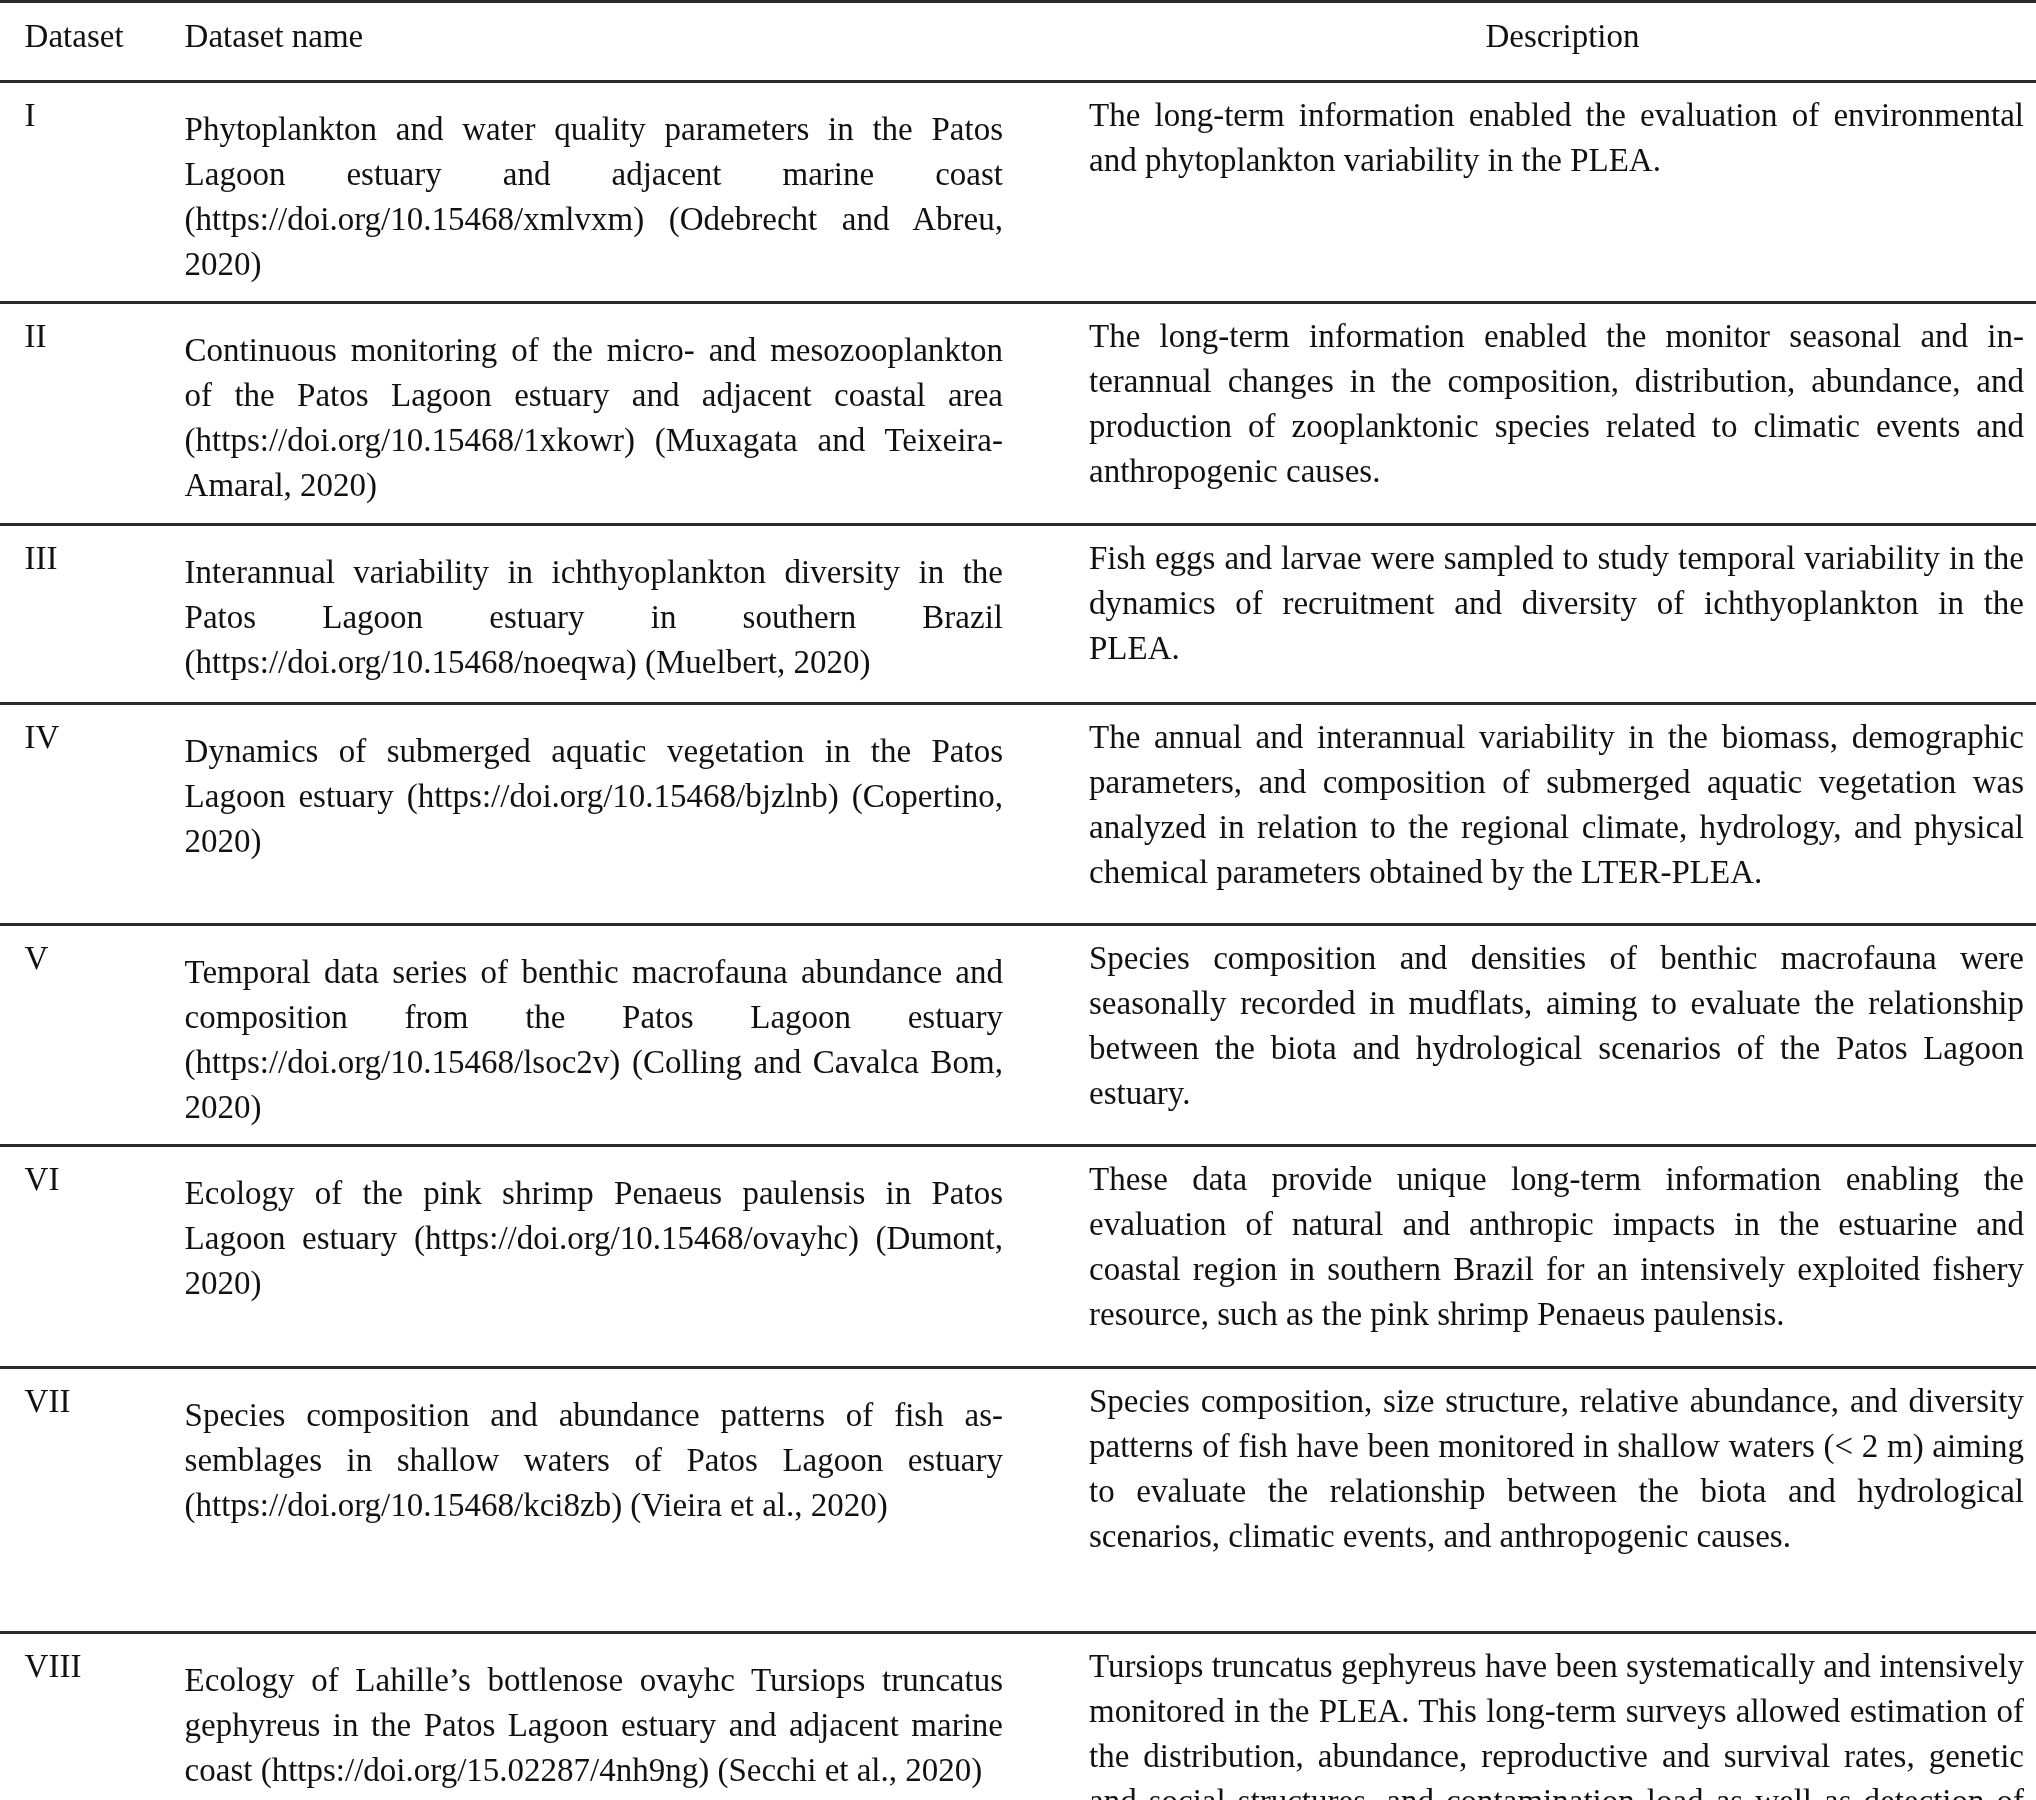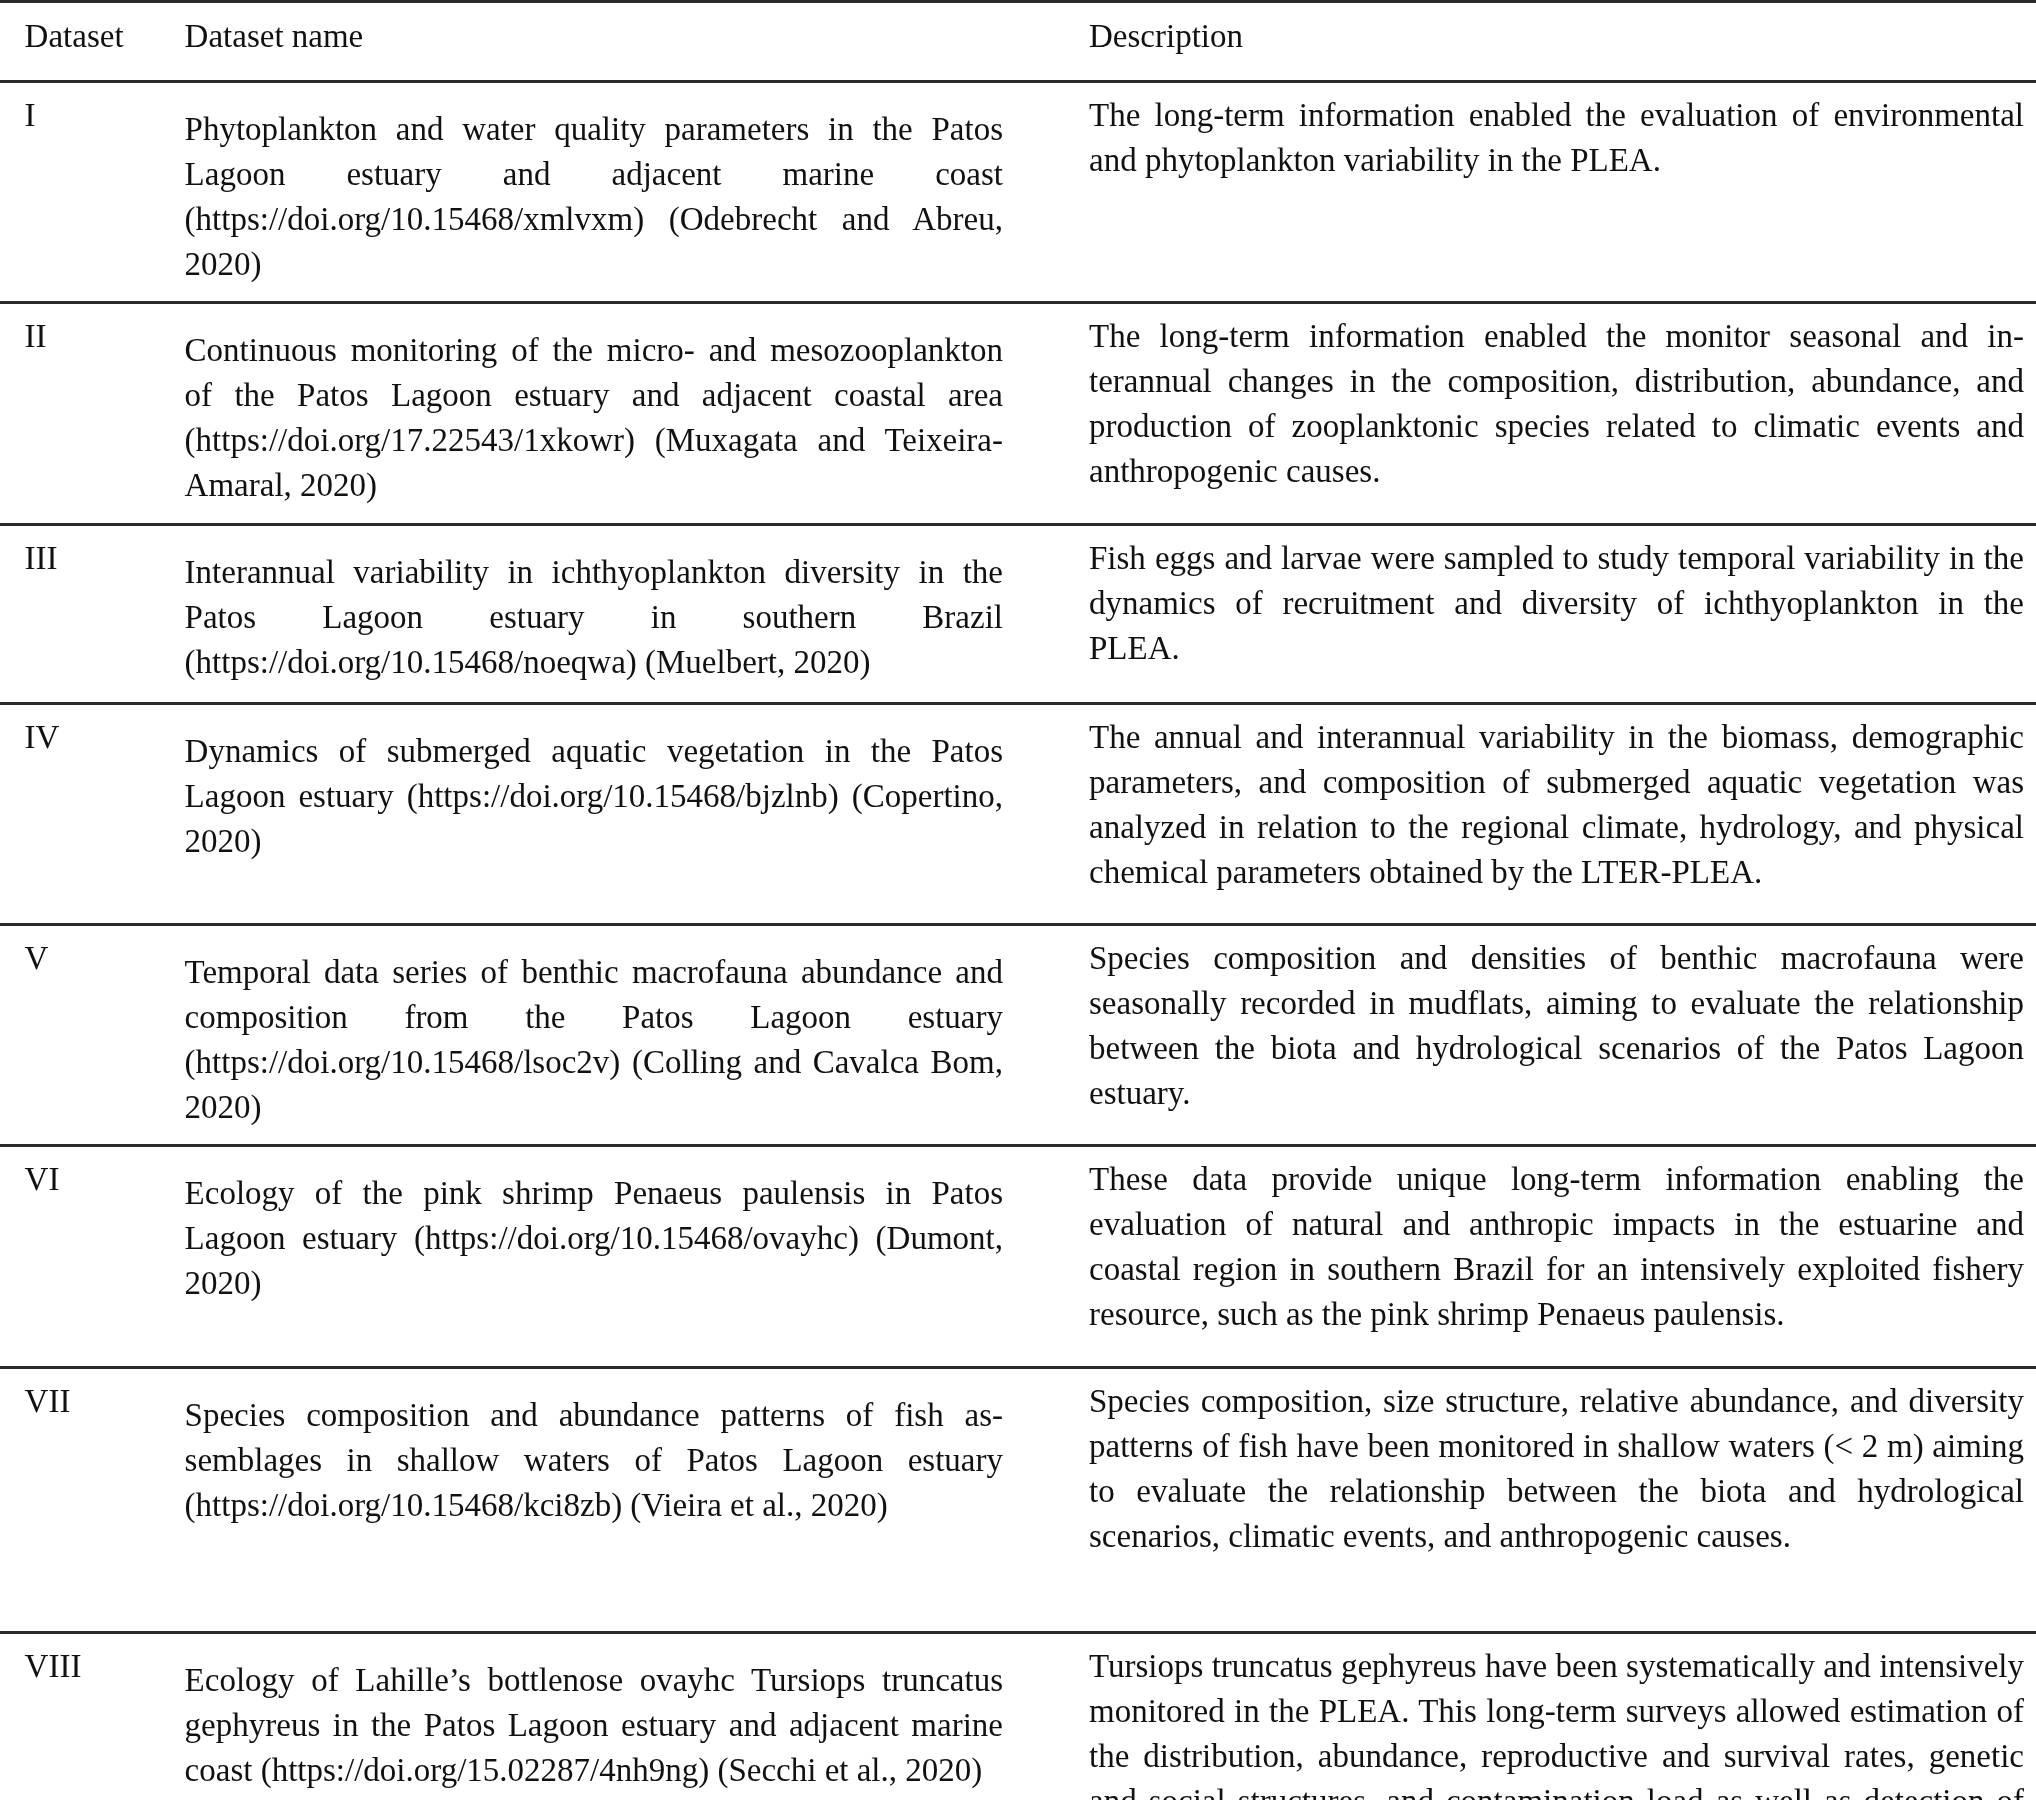--- a/index.html
+++ b/index.html
@@ -45,21 +45,21 @@
       line-height: 45px;
       padding: 0;
     }
     th {
       height: 66px;
       padding-top: 10.8px;
       padding-bottom: 0;
     }
     th.h-id   { padding-left: 24.6px; }
     th.h-name { padding-left: 24.6px; }
-    th.h-desc { padding-left: 37px; }
+    th.h-desc { padding-left: 37px; text-align: center; }
 
     td.id-cell   { padding-left: 24.6px; padding-top: 9.9px; }
     td.name-cell { padding-left: 24.6px; padding-right: 49px; padding-top: 24px; text-align: justify; hyphens: manual; }
     td.desc-cell { padding-left: 37px; padding-right: 12px; padding-top: 9.9px; text-align: justify; hyphens: manual; }
 
     tr.r1 td { height: 194px; }
     tr.r2 td { height: 195px; margin-top: 20px; }
     tr.r3 td { height: 152px; margin-left: 18px; }
     tr.r4 td { height: 194px; }
     tr.r5 td { height: 194px; }
@@ -87,21 +87,21 @@
       </tr>
     </thead>
     <tbody>
       <tr class="r1">
         <td class="id-cell">I</td>
         <td class="name-cell"><span>Phytoplankton and water quality parameters in the Patos Lagoon estuary and adjacent marine coast (https://doi.org/10.15468/xmlvxm) (Odebrecht and Abreu, 2020)</span></td>
         <td class="desc-cell"><span>The long-term information enabled the evaluation of environmen­tal and phytoplankton variability in the PLEA.</span></td>
       </tr>
       <tr class="r2">
         <td class="id-cell">II</td>
-        <td class="name-cell"><span>Continuous monitoring of the micro- and mesozoo­plankton of the Patos Lagoon estuary and adjacent coastal area (https://doi.org/17.22543/1xkowr) (Muxa­gata and Teixeira-Amaral, 2020)</span></td>
+        <td class="name-cell"><span>Continuous monitoring of the micro- and mesozoo­plankton of the Patos Lagoon estuary and adjacent coastal area (https://doi.org/10.15468/1xkowr) (Muxa­gata and Teixeira-Amaral, 2020)</span></td>
         <td class="desc-cell"><span>The long-term information enabled the monitor seasonal and in­terannual changes in the composition, distribution, abundance, and production of zooplanktonic species related to climatic events and anthropogenic causes.</span></td>
       </tr>
       <tr class="r3">
         <td class="id-cell">III</td>
         <td class="name-cell"><span>Interannual variability in ichthyoplankton diversity in the Patos Lagoon estuary in southern Brazil (https://doi.org/10.15468/noeqwa) (Muelbert, 2020)</span></td>
         <td class="desc-cell"><span>Fish eggs and larvae were sampled to study temporal variability in the dynamics of recruitment and diversity of ichthyoplankton in the PLEA.</span></td>
       </tr>
       <tr class="r4">
         <td class="id-cell">IV</td>
         <td class="name-cell"><span>Dynamics of submerged aquatic vegetation in the Patos Lagoon estuary (https://doi.org/10.15468/bjzlnb) (Cop­ertino, 2020)</span></td>

